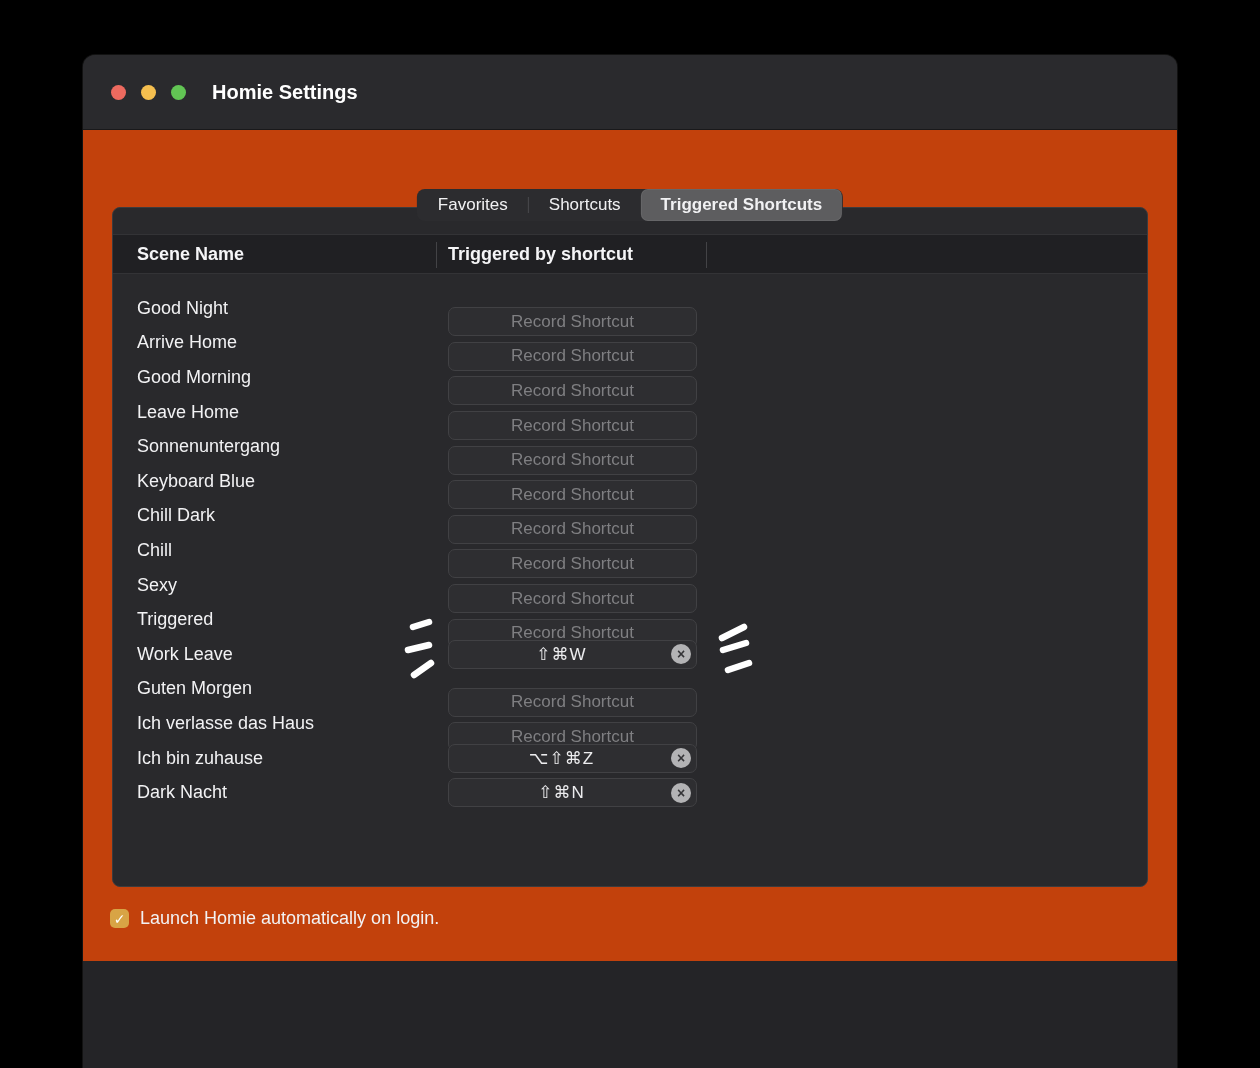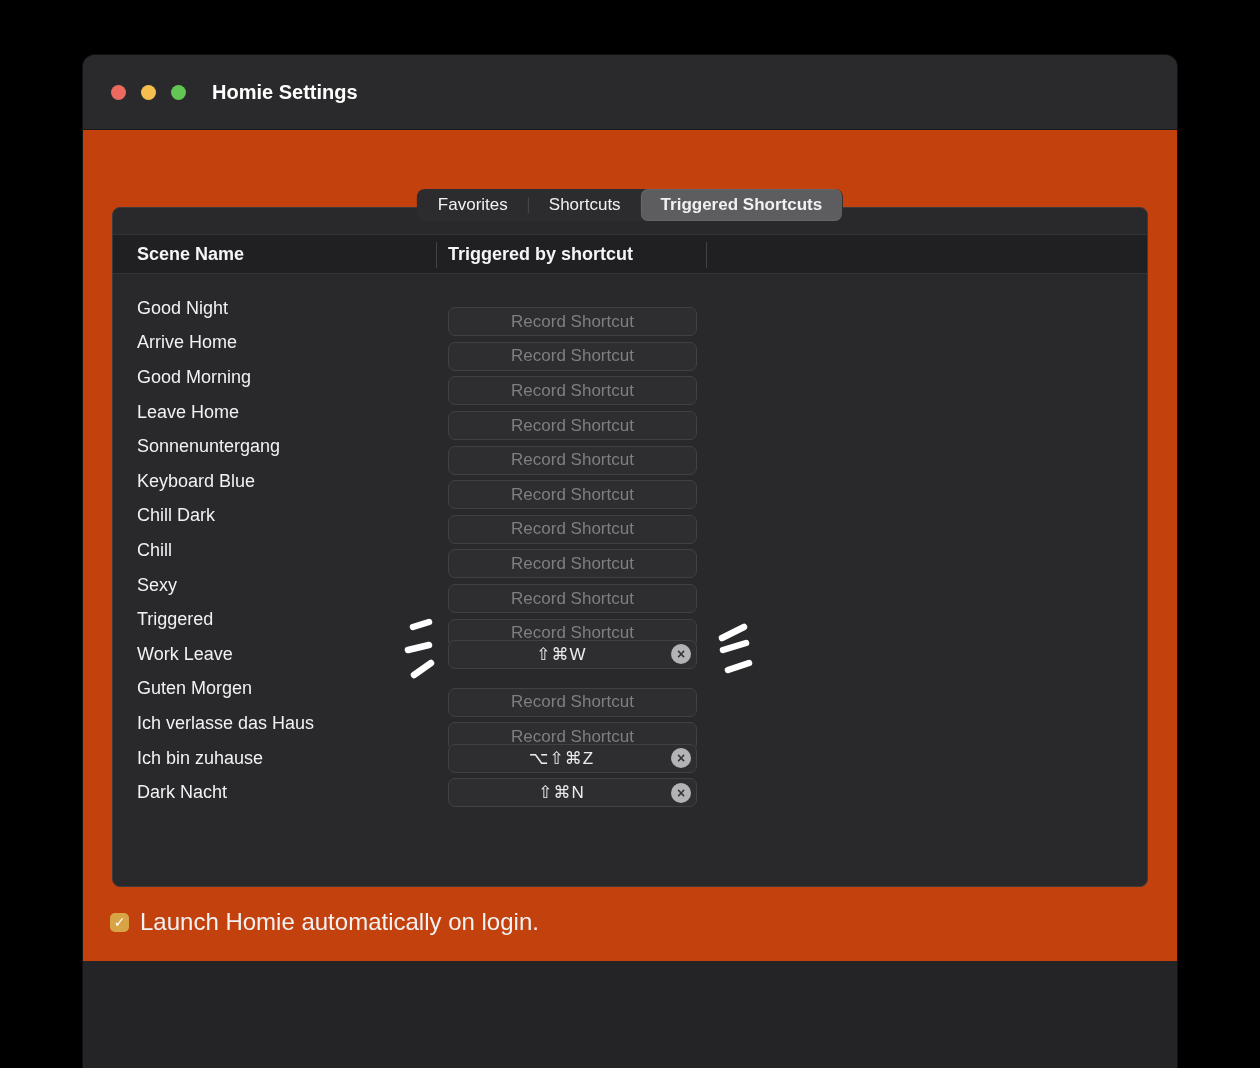--- a/index.html
+++ b/index.html
@@ -69,21 +69,21 @@
   
   .marks { position:absolute; left:0; top:0; width:1094px; height:831px;
            z-index:4; pointer-events:none; }
 
   
   .launch { position:absolute; left:27px; top:778px; display:flex;
             align-items:center; gap:11px; z-index:2; cursor:default; }
   .checkbox { width:19px; height:19px; border-radius:5px; background:#d8a445;
               color:#ffffff; display:flex; align-items:center; justify-content:center;
               font-size:14px; font-weight:700; line-height:1; }
-  .launch-label { color:#f2f2f4; font-size:24px; }
+  .launch-label { color:#f2f2f4; font-size:18px; }
 </style>
 </head>
 <body>
 
 <div class="stage">
   <div class="window">
 
     <div class="titlebar">
       <div class="traffic">
         <span class="tl red"></span>

